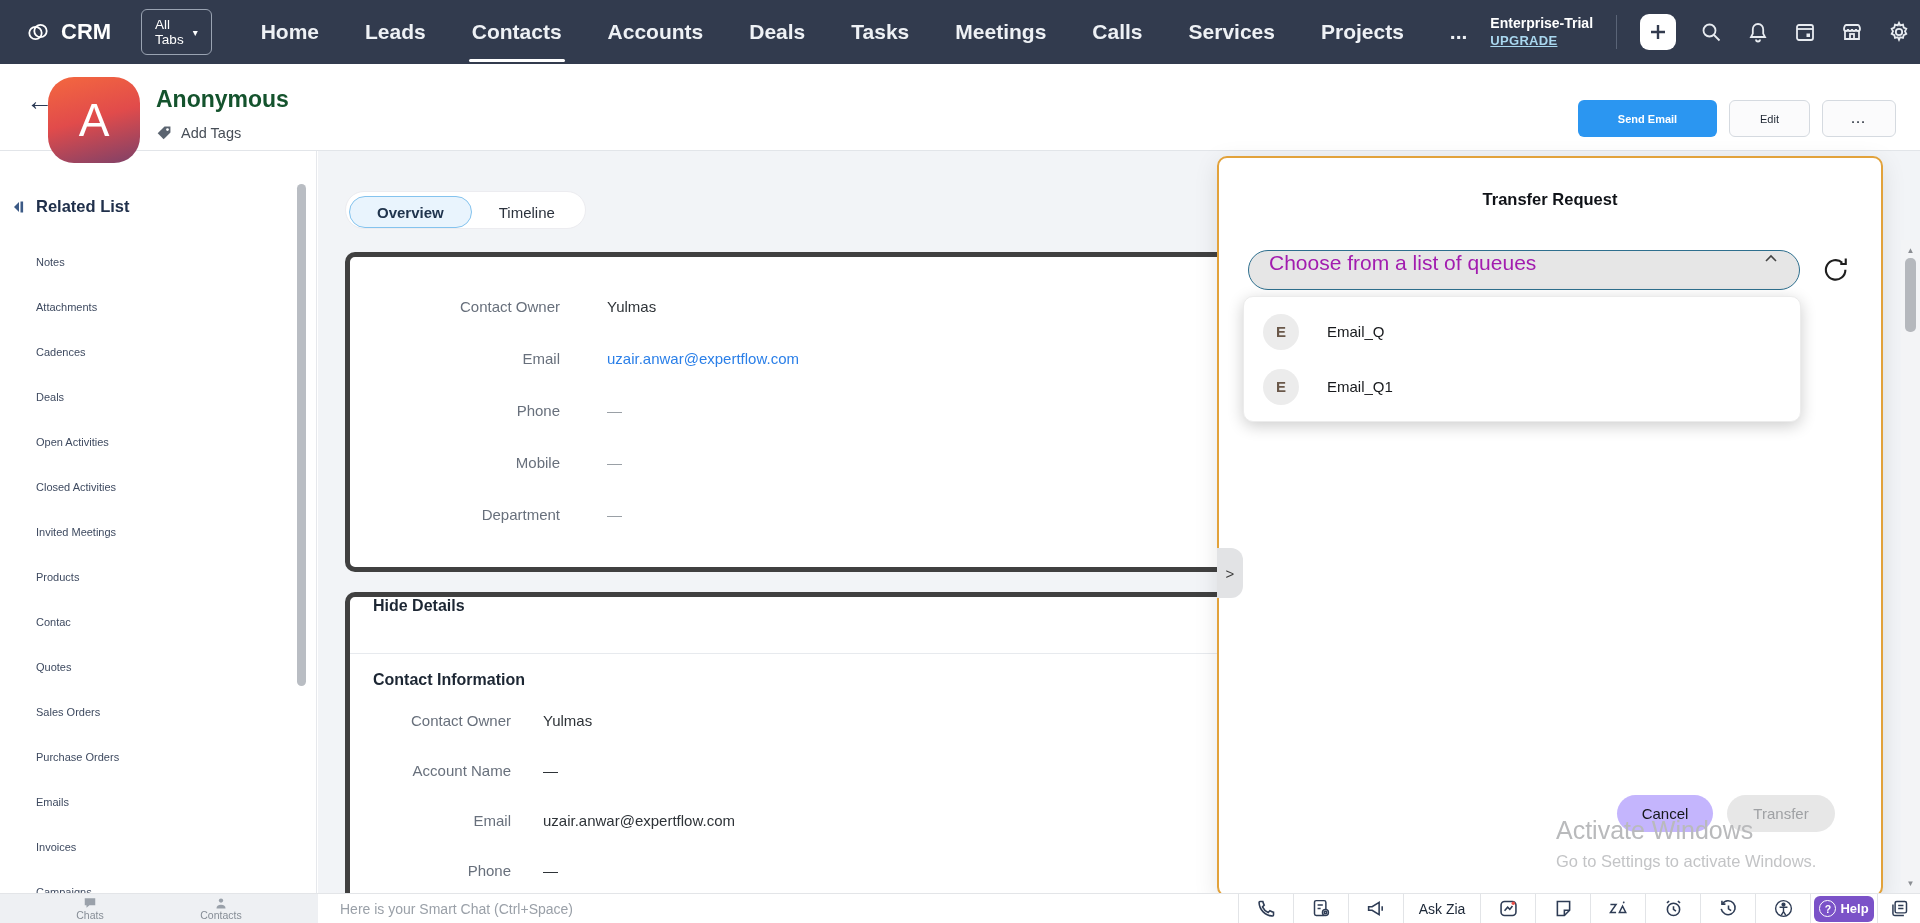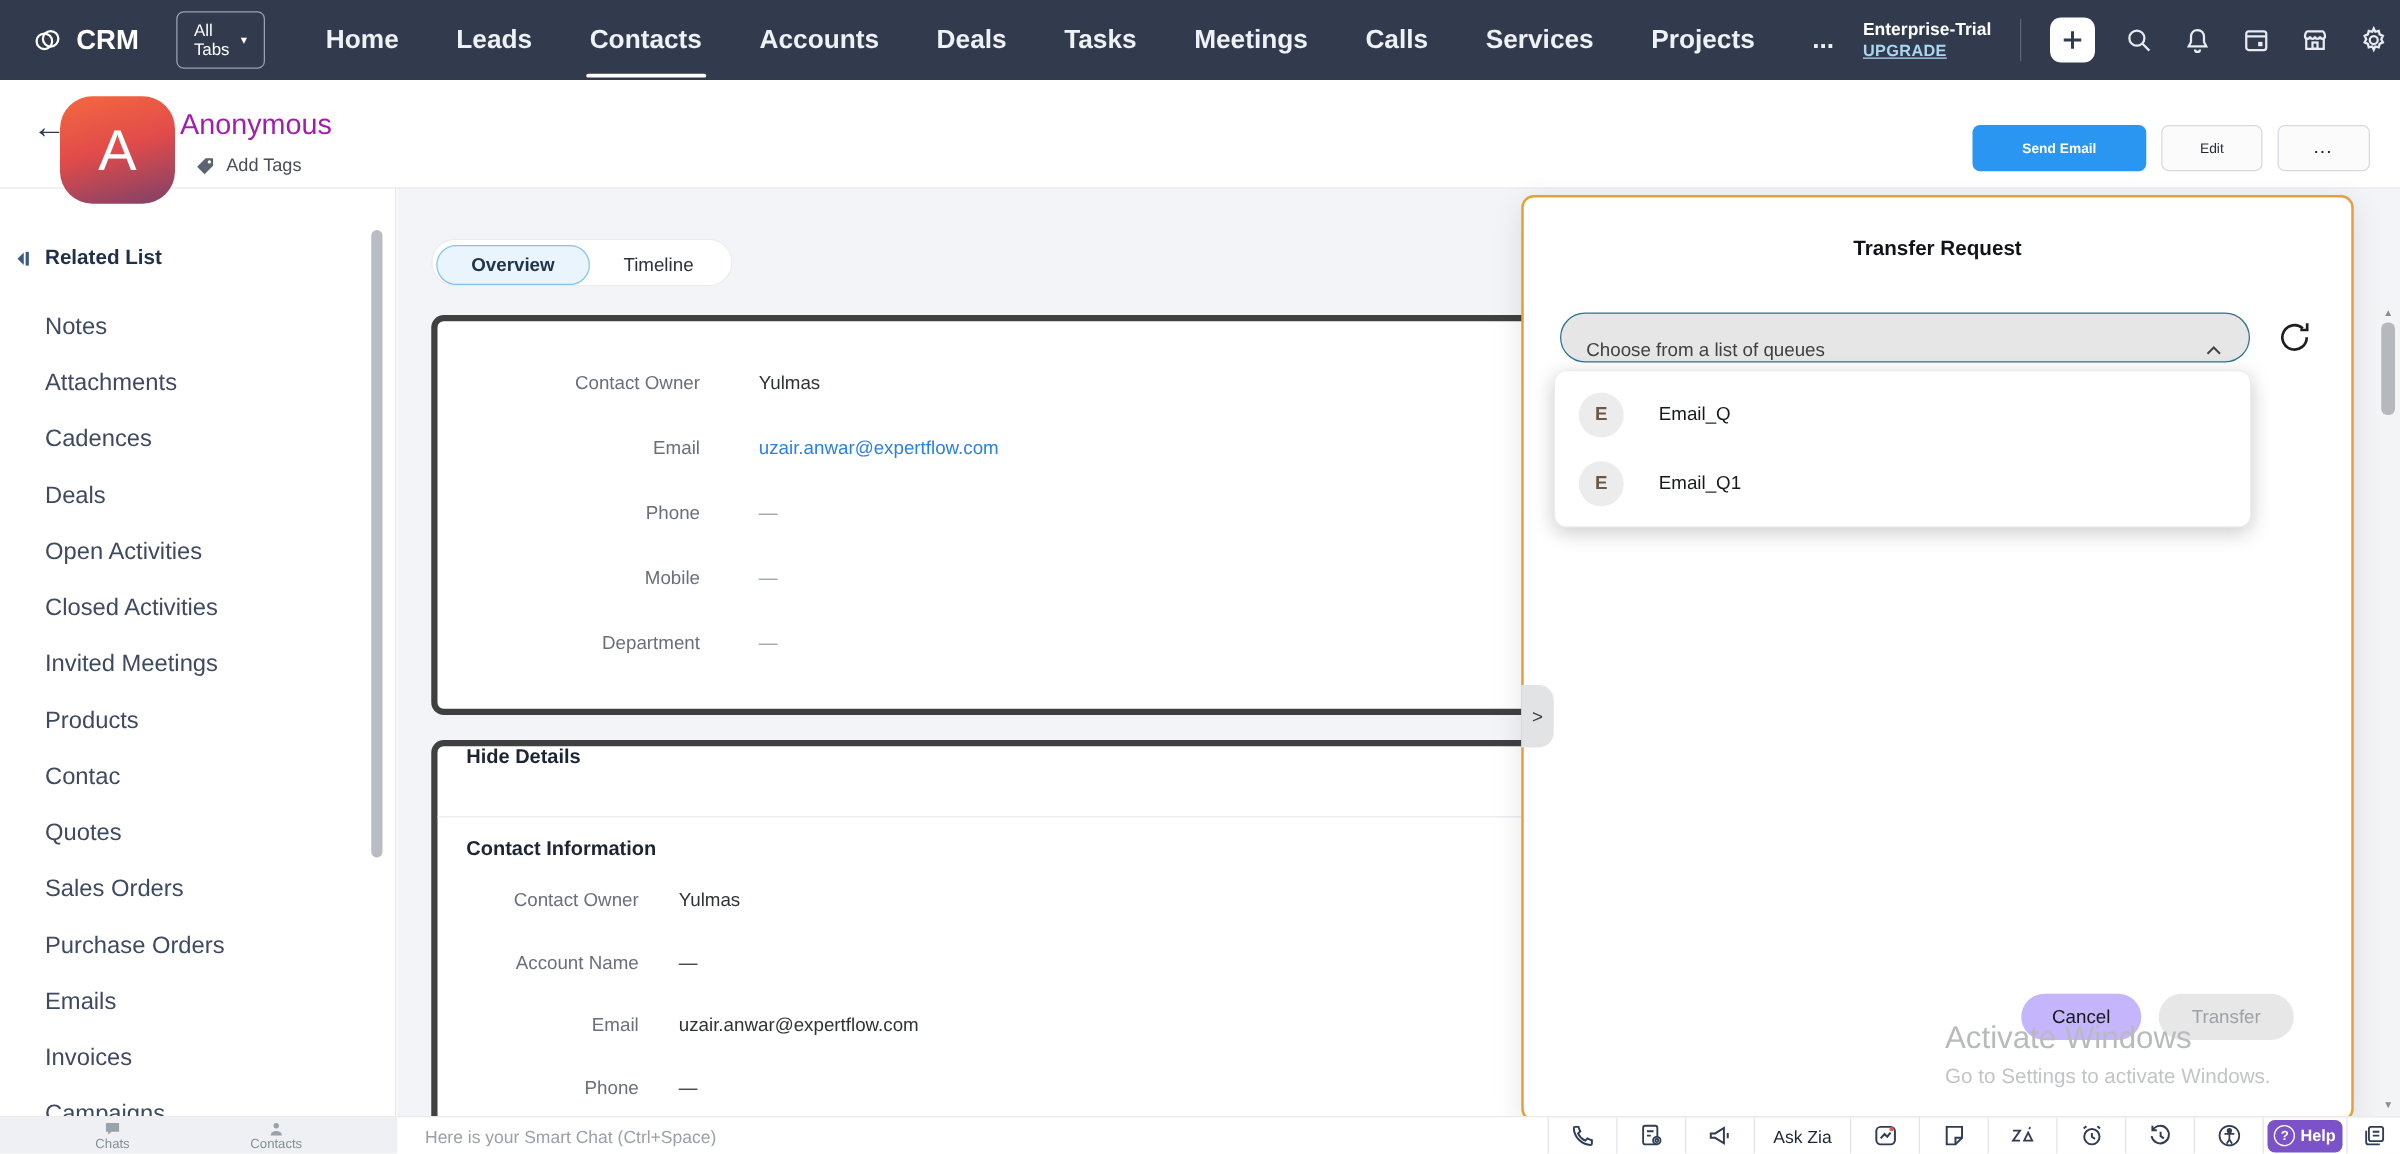--- a/index.html
+++ b/index.html
@@ -26,38 +26,38 @@
            justify-content:center;cursor:pointer}
   .nav-ic{width:24px;height:24px;display:block}
   .avatar-nav{width:38px;height:38px;border-radius:50%;background:#cfd6dd;overflow:hidden;cursor:pointer}
 
   
   .header{position:absolute;top:64px;left:0;width:1920px;height:87px;background:#fff}
   .backarrow{position:absolute;left:26px;top:24px;font-size:27px;color:#2b3a55;cursor:pointer;line-height:1}
   .cavatar{position:absolute;left:48px;top:13px;width:92px;height:86px;border-radius:26px;z-index:5;
            background:linear-gradient(165deg,#f4683f 0%,#e14b4b 48%,#7e4168 100%);
            color:#fff;font-size:46px;display:flex;align-items:center;justify-content:center}
-  .rtitle{position:absolute;left:144px;top:22px;font-size:23px;font-weight:normal;color:#a21caf}
+  .rtitle{position:absolute;left:156px;top:22px;font-size:23px;font-weight:bold;color:#14532d}
   .addtags{position:absolute;left:156px;top:60px;display:flex;align-items:center;gap:8px;
            font-size:14.5px;color:#474e57;cursor:pointer}
   .btn{position:absolute;height:37px;border-radius:6px;display:flex;align-items:center;
        justify-content:center;font-size:11px;cursor:pointer;box-sizing:border-box}
   .btn-send{left:1578px;top:36px;width:139px;background:#2b96f1;color:#fff;font-weight:bold}
   .btn-edit{left:1729px;top:36px;width:81px;background:#fbfbfc;border:1px solid #d5dae0;color:#1f2733}
   .btn-more{left:1822px;top:36px;width:74px;background:#fbfbfc;border:1px solid #d5dae0;color:#1f2733;
             font-weight:bold;letter-spacing:2px}
   .topline{position:absolute;left:0;top:150px;width:1920px;height:1px;background:#e2e5e9}
 
   
   .sidebar{position:absolute;left:0;top:151px;width:317px;height:742px;background:#fff;
            border-right:1px solid #e6e8ec;box-sizing:border-box;overflow:hidden}
   .related-head{position:absolute;left:36px;top:46px;font-size:16.5px;font-weight:bold;color:#20304b}
   .collapse-ic{position:absolute;left:10px;top:48px;display:flex;align-items:center;gap:1px;cursor:pointer}
   .side-list{position:absolute;left:36px;top:88px;margin:0;padding:0;list-style:none}
-  .side-list li{height:45px;display:flex;align-items:center;font-size:19px;color:#3e4a60;cursor:pointer}
+  .side-list li{height:45px;display:flex;align-items:center;font-size:11px;color:#3e4a60;cursor:pointer}
   .side-thumb{position:absolute;left:297px;top:33px;width:9px;height:502px;background:#b9bdc3;border-radius:5px}
 
   
   .main{position:absolute;left:318px;top:151px;width:1602px;height:742px;background:#f2f4f7;overflow:hidden}
   .tabwrap{position:absolute;left:27px;top:40px;background:#fff;border:1px solid #ececf0;border-radius:20px;
            display:inline-flex;height:38px;align-items:flex-end;padding:0 3px;box-sizing:border-box}
   .tab{padding:0 27px;font-size:15px;height:32px;display:flex;align-items:center;border-radius:17px;
        color:#2b323d;cursor:pointer;box-sizing:border-box}
   .tab.active{background:#e9f4fd;border:1px solid #84c3ee;font-weight:bold;color:#20344d}
 
@@ -78,22 +78,22 @@
   .fval2{margin-left:32px;color:#2e3338;font-size:15px}
   .rlabel{position:absolute;left:1096px;width:120px;text-align:right;font-size:15px;color:#68707c;z-index:2}
 
   
   .panel{position:absolute;left:1217px;top:156px;width:666px;height:741px;background:#fff;
          border:2px solid #e2a23b;border-radius:10px;box-sizing:border-box;z-index:10;
          box-shadow:0 6px 24px rgba(0,0,0,.10)}
   .panel-title{position:absolute;left:0;top:32px;width:100%;text-align:center;font-weight:bold;
                font-size:16.5px;color:#101318}
   .dropdown{position:absolute;left:29px;top:92px;width:552px;height:40px;border:1.5px solid #2e6f8e;
-            background:#e6e6e6;border-radius:21px;display:flex;align-items:flex-end;justify-content:space-between;
-            padding:0 20px;font-size:15px;color:#404040;box-sizing:border-box;cursor:pointer}
+            background:#e6e6e6;border-radius:21px;display:flex;align-items:flex-start;justify-content:space-between;
+            padding:0 20px;font-size:21px;color:#a21caf;box-sizing:border-box;cursor:pointer}
   .refresh{position:absolute;left:602px;top:97px;width:30px;height:30px;cursor:pointer}
   .qlist{position:absolute;left:24px;top:138px;width:558px;height:126px;background:#fff;border-radius:10px;
          border:1px solid #ececec;box-shadow:0 4px 16px rgba(0,0,0,.20);padding:7px 0;box-sizing:border-box}
   .qitem{height:55px;display:flex;align-items:center;padding-left:19px;gap:28px;cursor:pointer}
   .qav{width:36px;height:36px;border-radius:50%;background:#ececec;display:flex;align-items:center;
        justify-content:center;font-size:15px;color:#6a584a;font-weight:bold;flex:none}
   .qname{font-size:15px;color:#17191c}
   .handle{position:absolute;left:-2px;top:390px;width:26px;height:50px;background:#e2e3e5;
           border-radius:0 12px 12px 0;display:flex;align-items:center;justify-content:center;
           color:#3c3c3c;font-size:15px;cursor:pointer}

